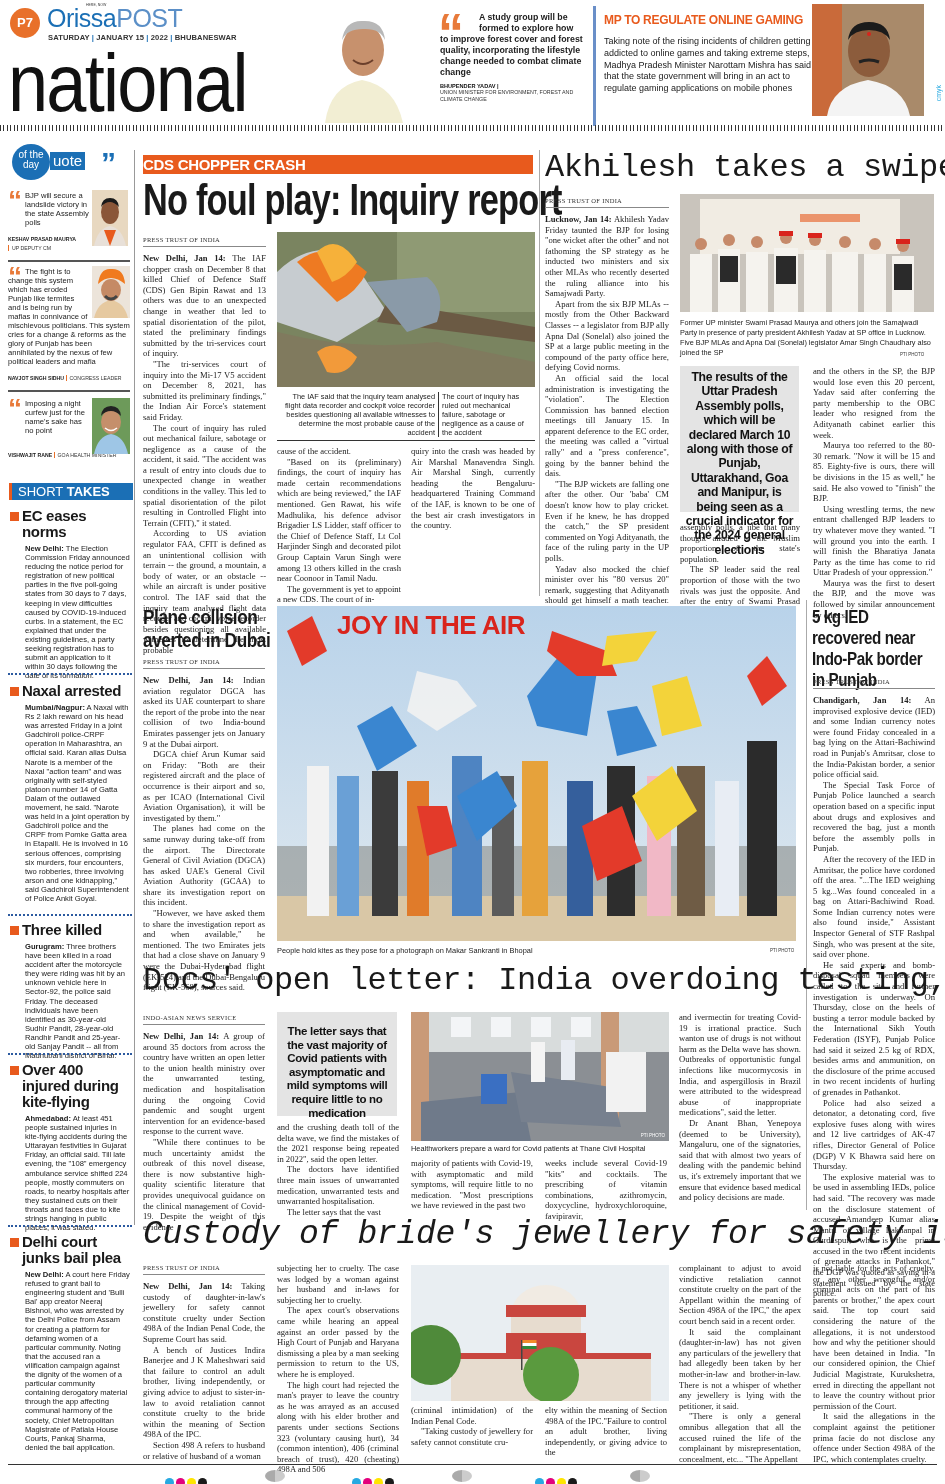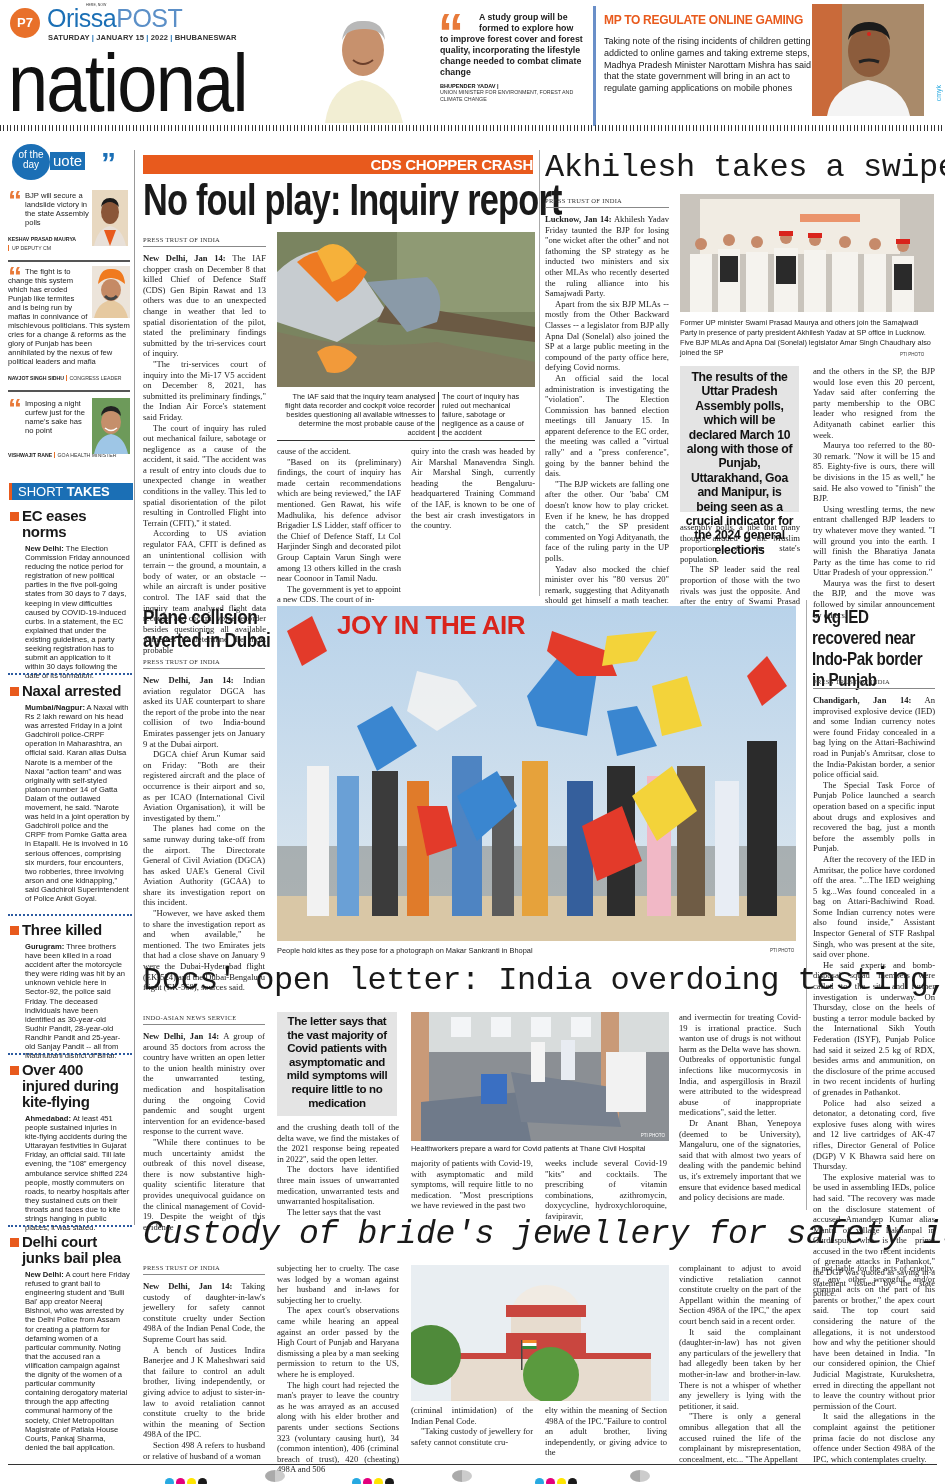--- a/index.html
+++ b/index.html
@@ -168,21 +168,21 @@
   <div class="st-title">Over 400 injured during kite-flying</div>
   <div class="st-body" style="margin-top:4px"><b>Ahmedabad:</b> <span>At least 451 people sustained injuries in kite-flying accidents during the Uttarayan festivities in Gujarat Friday, an official said. Till late evening, the "108" emergency ambulance service shifted 224 people, mostly commuters on roads, to nearby hospitals after they sustained cuts on their throats and faces due to kite strings hanging in public places, it was stated.</span></div>
 </div>
 <div class="abs dotsep" style="left:8px;top:1225px;width:124px"></div>
 
 <div class="abs" style="left:0;top:1234px;width:134px">
   <div class="st-title">Delhi court junks bail plea</div>
   <div class="st-body" style="margin-top:4px"><b>New Delhi:</b> <span>A court here Friday refused to grant bail to engineering student and 'Bulli Bai' app creator Neeraj Bishnoi, who was arrested by the Delhi Police from Assam for creating a platform for defaming women of a particular community. Noting that the accused ran a vilification campaign against the dignity of the women of a particular community containing derogatory material through the app affecting communal harmony of the society, Chief Metropolitan Magistrate of Patiala House Courts, Pankaj Sharma, denied the bail application.</span></div>
 </div>
 
-<div class="abs sans" style="left:143px;top:155px;width:390px;height:19px;background:#e85a1d;color:#fff;font-weight:bold;font-size:15px;line-height:19px;text-align:right;letter-spacing:-.3px">CDS CHOPPER CRASH</div>
+<div class="abs sans" style="left:143px;top:155px;width:390px;height:19px;background:#e85a1d;color:#fff;font-weight:bold;font-size:15px;line-height:19px;text-align:left;letter-spacing:-.3px">CDS CHOPPER CRASH</div>
 <div class="abs hl" style="left:143px;top:178px;width:395px;font-size:44px;white-space:nowrap;transform:scaleX(.78);transform-origin:left;letter-spacing:-1px">No foul play: Inquiry report</div>
 
 <div class="abs" style="left:143px;top:236px;width:123px">
     <div class="agency">PRESS TRUST OF INDIA</div>
   </div>
 <div class="abs body-text" style="left:143px;top:253px;width:123px">
   <p class="first"><span class="dateline">New Delhi, Jan 14:</span> <span>The IAF chopper crash on December 8 that killed Chief of Defence Staff (CDS) Gen Bipin Rawat and 13 others was due to an unexpected change in weather that led to spatial disorientation of the pilot, stated the preliminary findings submitted by the tri-services court of inquiry.</span></p>
   <p>"The tri-services court of inquiry into the Mi-17 V5 accident on December 8, 2021, has submitted its preliminary findings," the Indian Air Force's statement said Friday.</p>
   <p>The court of inquiry has ruled out mechanical failure, sabotage or negligence as a cause of the accident, it said. "The accident was a result of entry into clouds due to unexpected change in weather conditions in the valley. This led to spatial disorientation of the pilot resulting in Controlled Flight into Terrain (CFIT)," it stated.</p>
   <p>According to US aviation regulator FAA, CFIT is defined as an unintentional collision with terrain -- the ground, a mountain, a body of water, or an obstacle -- while an aircraft is under positive control. The IAF said that the inquiry team analysed flight data recorder and cockpit voice recorder besides questioning all available witnesses to determine the most probable</p>
@@ -353,21 +353,21 @@
 <div class="abs" style="left:806px;top:600px;width:1px;height:610px;background:#aaa"></div>
 
 <div class="abs serif" style="left:143px;top:963px;font-size:32px;line-height:36px;letter-spacing:-.5px;white-space:nowrap">Docs' open letter: India overdoing testing, medication</div>
 <div class="abs" style="left:143px;top:1014px;width:122px">
     <div class="agency">INDO-ASIAN NEWS SERVICE</div>
   </div>
 <div class="abs body-text" style="left:143px;top:1031px;width:122px">
   <p class="first"><span class="dateline">New Delhi, Jan 14:</span> <span>A group of around 35 doctors from across the country have written an open letter to the union health ministry over the unwarranted testing, medication and hospitalisation during the ongoing Covid pandemic and sought urgent intervention for an evidence-based response to the current wave.</span></p>
   <p>"While there continues to be much uncertainty amidst the outbreak of this novel disease, there is now substantive high-quality scientific literature that provides unequivocal guidance on the clinical management of Covid-19. Despite the weight of this evidence</p>
 </div>
-<div class="abs pullquote" style="left:277px;top:1012px;width:120px;height:104px;font-size:11.5px;line-height:13.6px;padding:3px 3px">The letter says that the vast majority of Covid patients with asymptomatic and mild symptoms will require little to no medication</div>
+<div class="abs pullquote" style="left:277px;top:1012px;width:120px;height:104px;font-size:11.5px;line-height:13.6px;padding:13px 3px">The letter says that the vast majority of Covid patients with asymptomatic and mild symptoms will require little to no medication</div>
 <div class="abs body-text" style="left:277px;top:1122px;width:122px">
   <p class="first">and the crushing death toll of the delta wave, we find the mistakes of the 2021 response being repeated in 2022", said the open letter.</p>
   <p>The doctors have identified three main issues of unwarranted medication, unwarranted tests and unwarranted hospitalisation.</p>
   <p>The letter says that the vast</p>
 </div>
 <div class="abs photo" style="left:411px;top:1012px;width:258px;height:129px">
   <svg width="258" height="129" viewBox="0 0 258 129">
     <rect width="258" height="129" fill="#8b8f94"></rect>
     <rect x="0" y="0" width="258" height="40" fill="#d8dcdc"></rect>
     <g fill="#f3f5f7">

